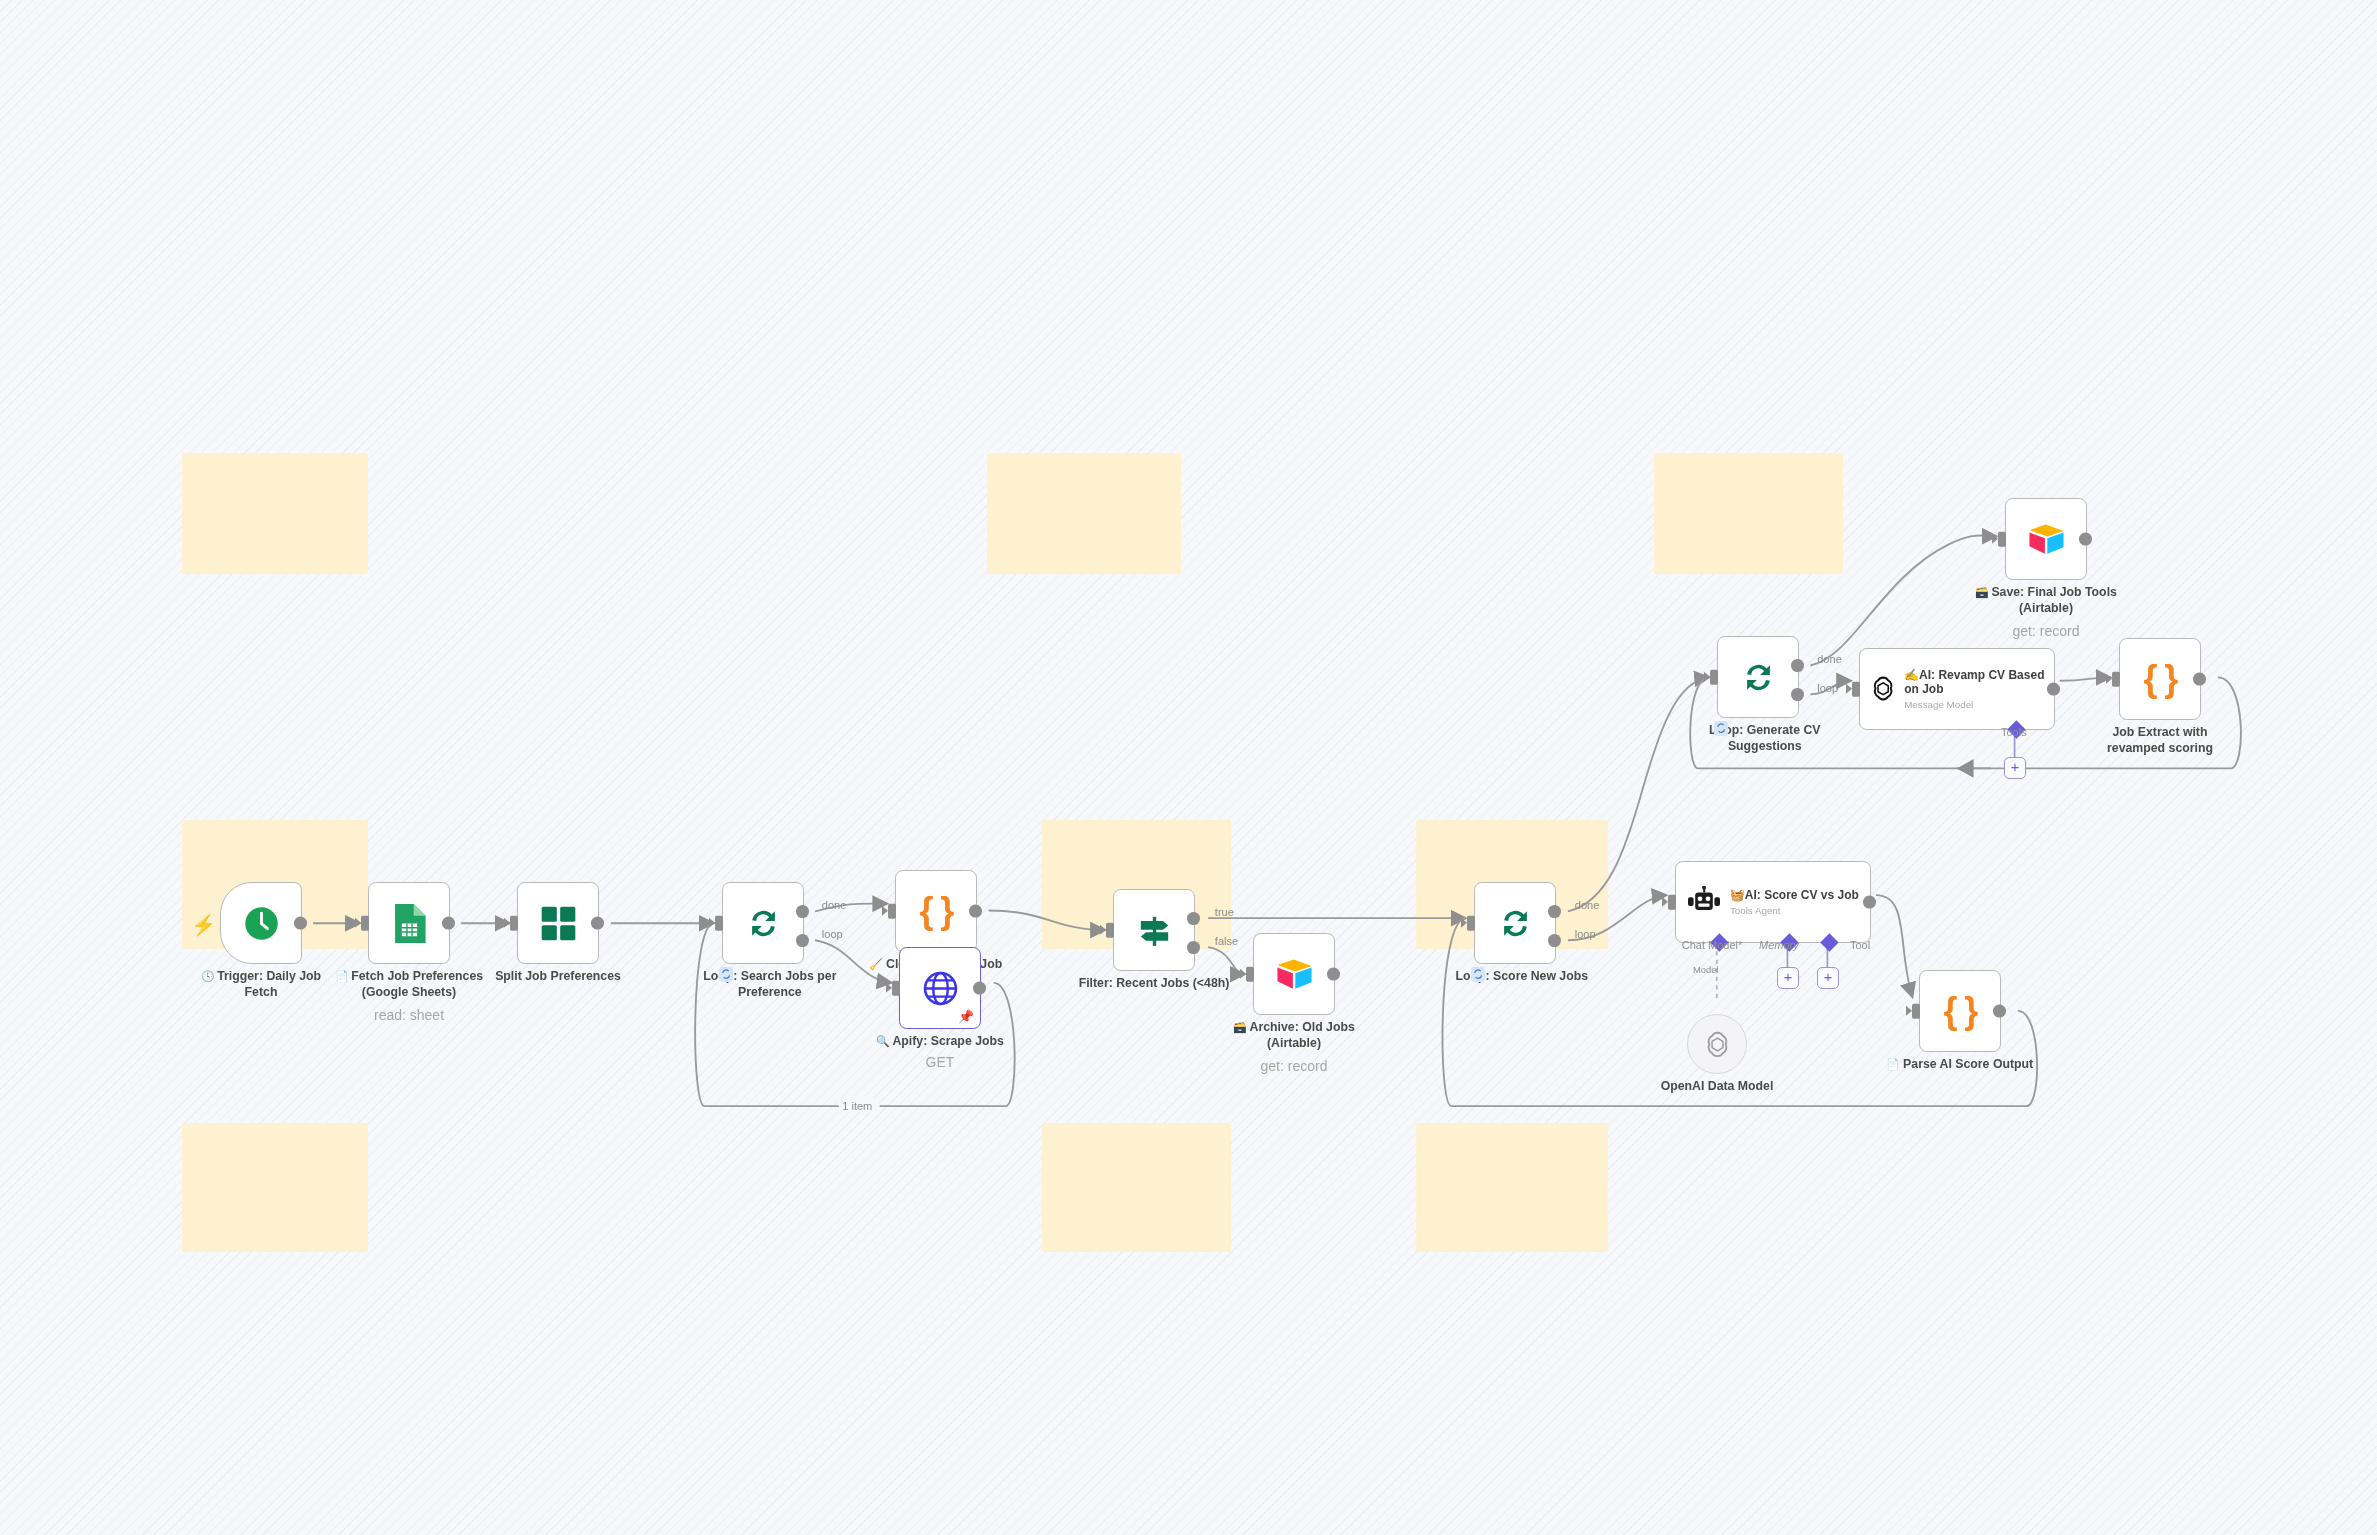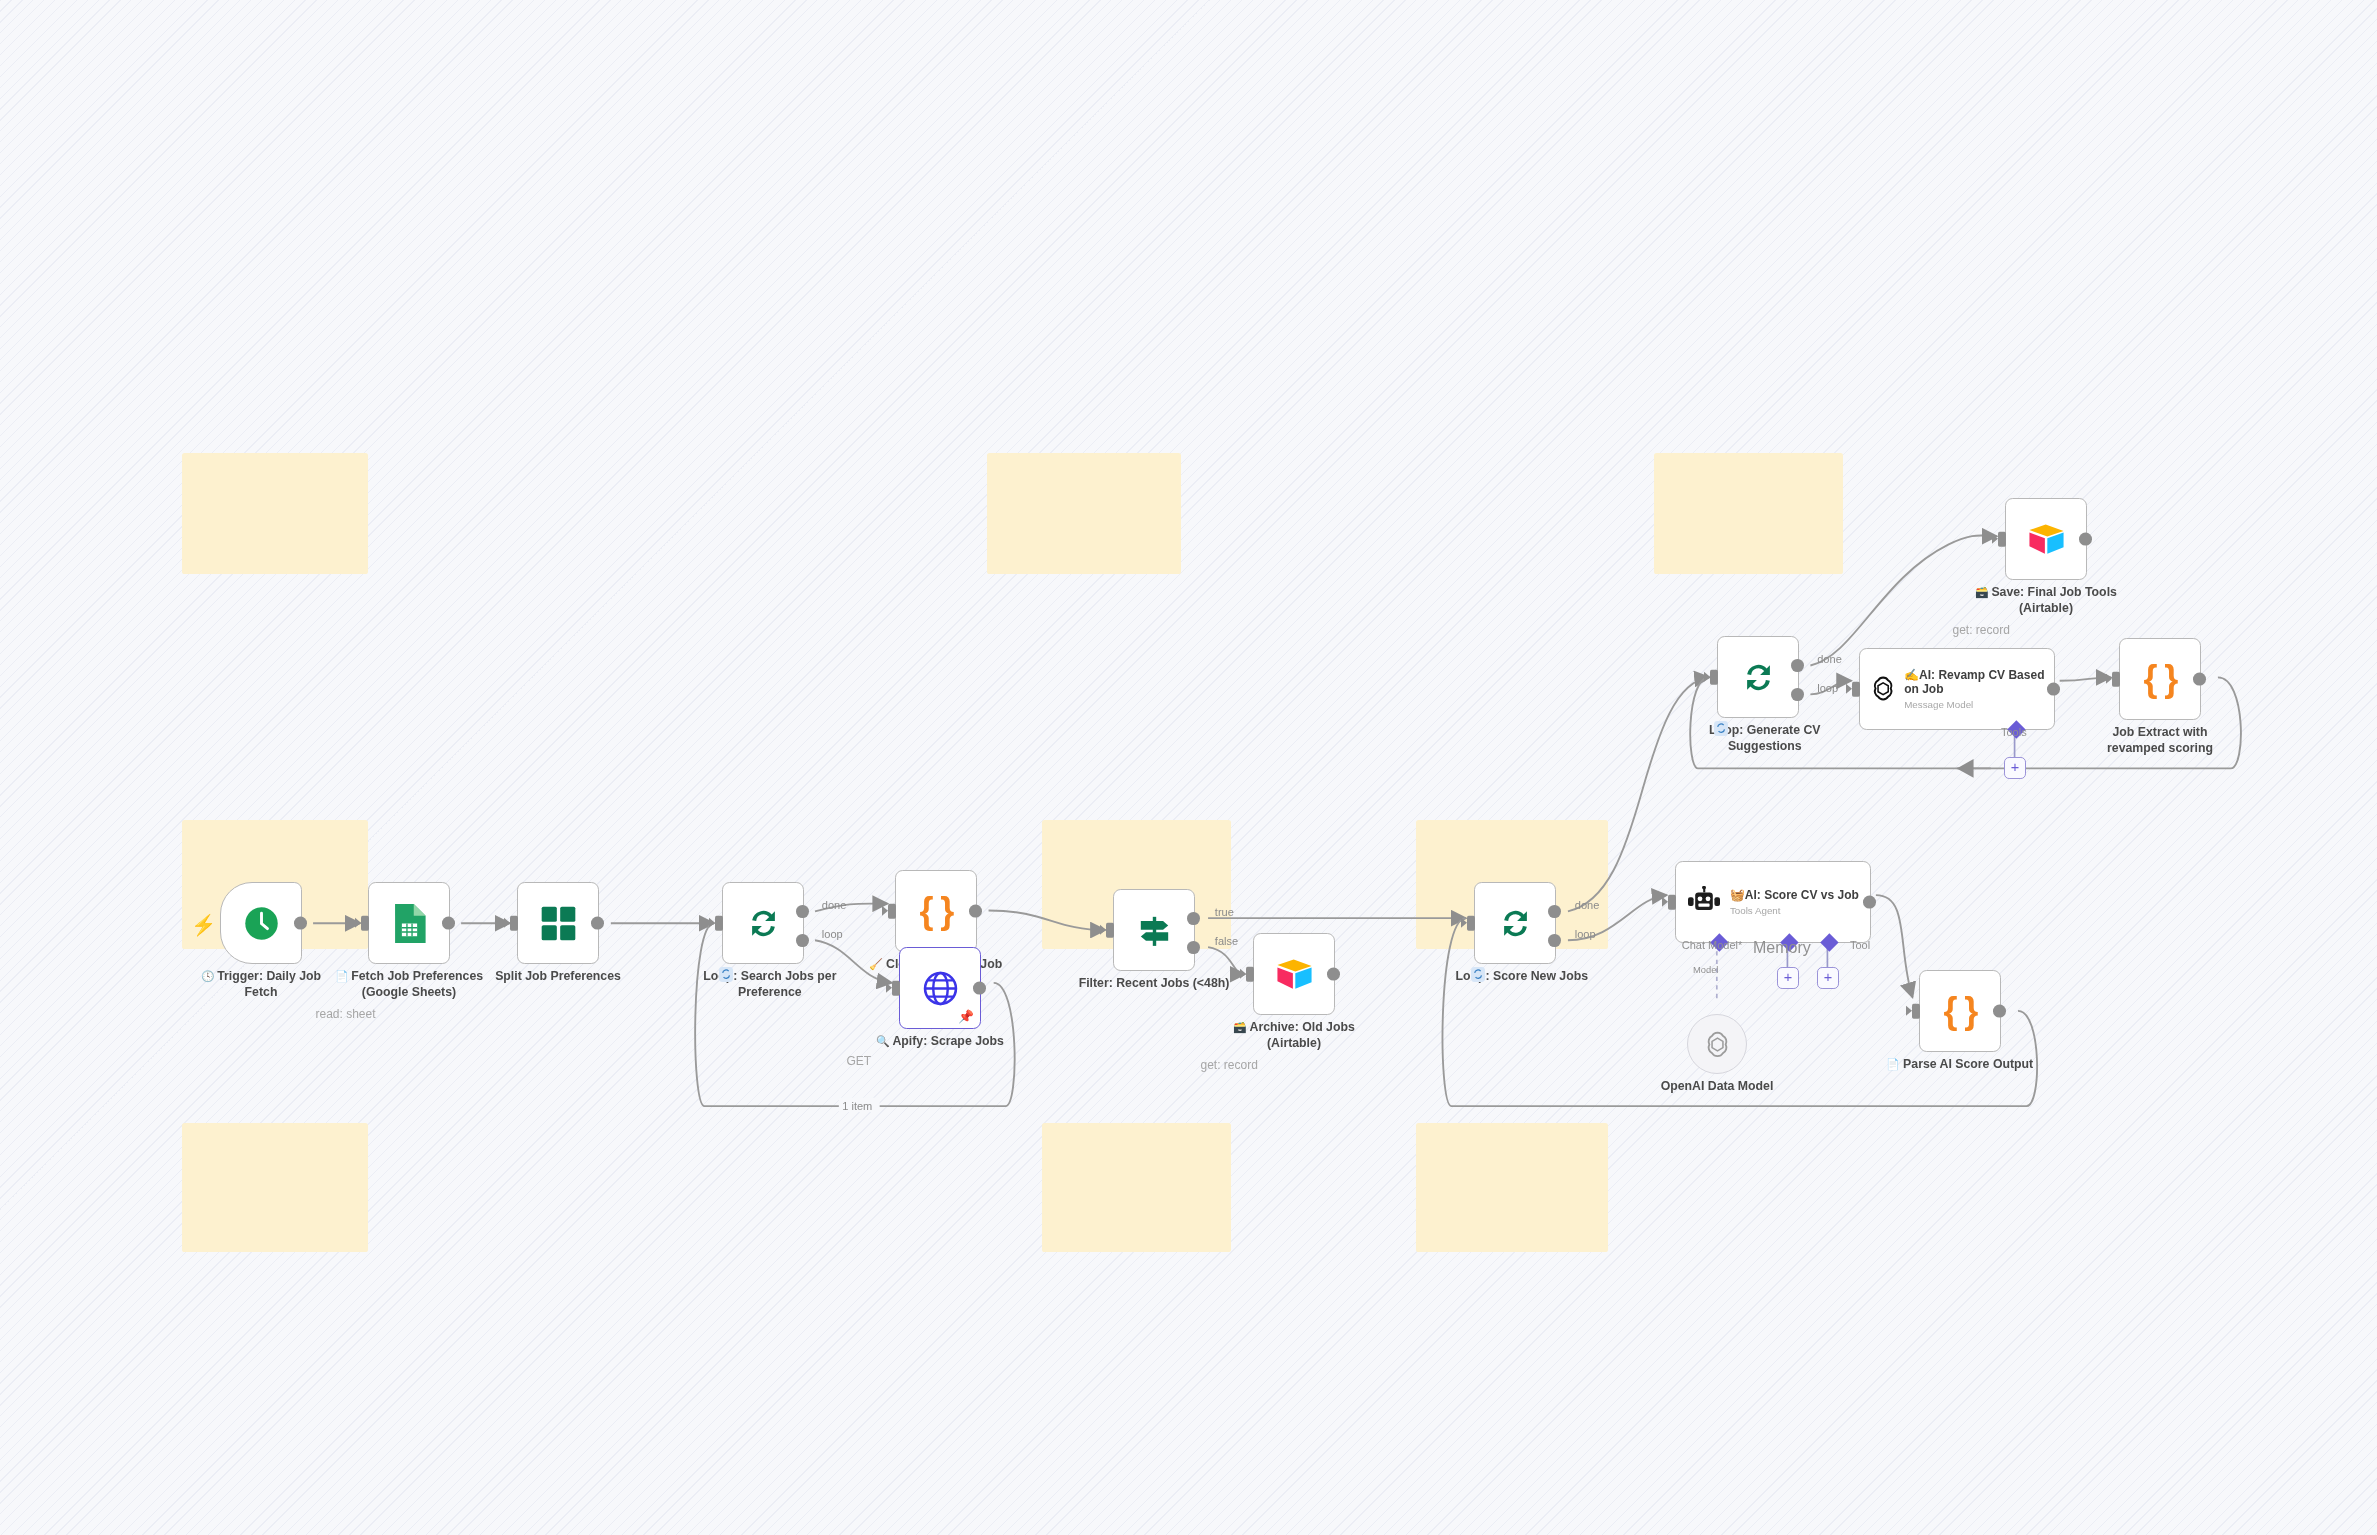--- a/index.html
+++ b/index.html
@@ -57,22 +57,22 @@
     text-align: center;
     font-size: 12.3px;
     line-height: 1.28;
     color: #4a4a4a;
     font-weight: 600;
     white-space: pre-line;
   }
   .node-caption .cap-emoji { font-size: 11px; margin-right: 2.6px; }
   .node-subtitle {
     position: absolute; left: 50%; transform: translateX(-50%);
-    width: 187px; 
-    font-size: 12px; color: #a6a6a6; font-weight: 400;
+    width: 187px; text-align: center;
+    font-size: 14px; color: #a6a6a6; font-weight: 400;
   }
 
   
   .node-box.wide {
     width: 196px; height: 82px;
     border-radius: 7.7px;
     display: flex; align-items: center; justify-content: flex-start;
     padding: 0 8.5px 0 10.2px;
     gap: 7.7px;
   }
@@ -361,21 +361,21 @@
         <span class="wide-title"><span class="cap-emoji">🧺</span><span>AI: Score CV vs Job</span></span>
         <span class="wide-sub">Tools Agent</span>
       </span>
       <span class="port-out single"></span>
 
       <span class="sub-port" style="left:37px;bottom:-6.8px"></span>
       <span class="sub-port" style="left:107px;bottom:-6.8px"></span>
       <span class="sub-port" style="left:147px;bottom:-6.8px"></span>
     </div>
     <span class="port-lbl" style="position:absolute;left:6.8px;top:78px;font-size:11px;color:#909090;">Chat Model*</span>
-    <span class="port-lbl" style="position:absolute;left:78px;top:78px;font-size:16px;color:#909090;">Memory</span>
+    <span class="port-lbl" style="position:absolute;left:84px;top:78px;font-size:11px;color:#909090;font-style:italic;">Memory</span>
     <span class="port-lbl" style="position:absolute;left:139px;top:78px;font-size:11px;color:#909090;margin-left:36px;">Tool</span>
     <span class="plus-btn" style="left:102px;top:106px">+</span>
     <span class="plus-btn" style="left:142px;top:106px">+</span>
   </div>
 
   <div class="node" style="left:1687px;top:1014px">
     <div class="node-circle">
       <svg width="29" height="29" viewBox="0 0 32 32">
         <path d="M16 3 a7 7 0 0 1 6 3.5 a7 7 0 0 1 3 9.5 a7 7 0 0 1 -3 9.5 a7 7 0 0 1 -12 0 a7 7 0 0 1 -3 -9.5 a7 7 0 0 1 3 -9.5 A7 7 0 0 1 16 3 Z" fill="none" stroke="#9c9c9c" stroke-width="2"></path>
         <path d="M16 9 l6 3.5 v7 L16 23 l-6 -3.5 v-7 Z" fill="none" stroke="#9c9c9c" stroke-width="1.7"></path>

